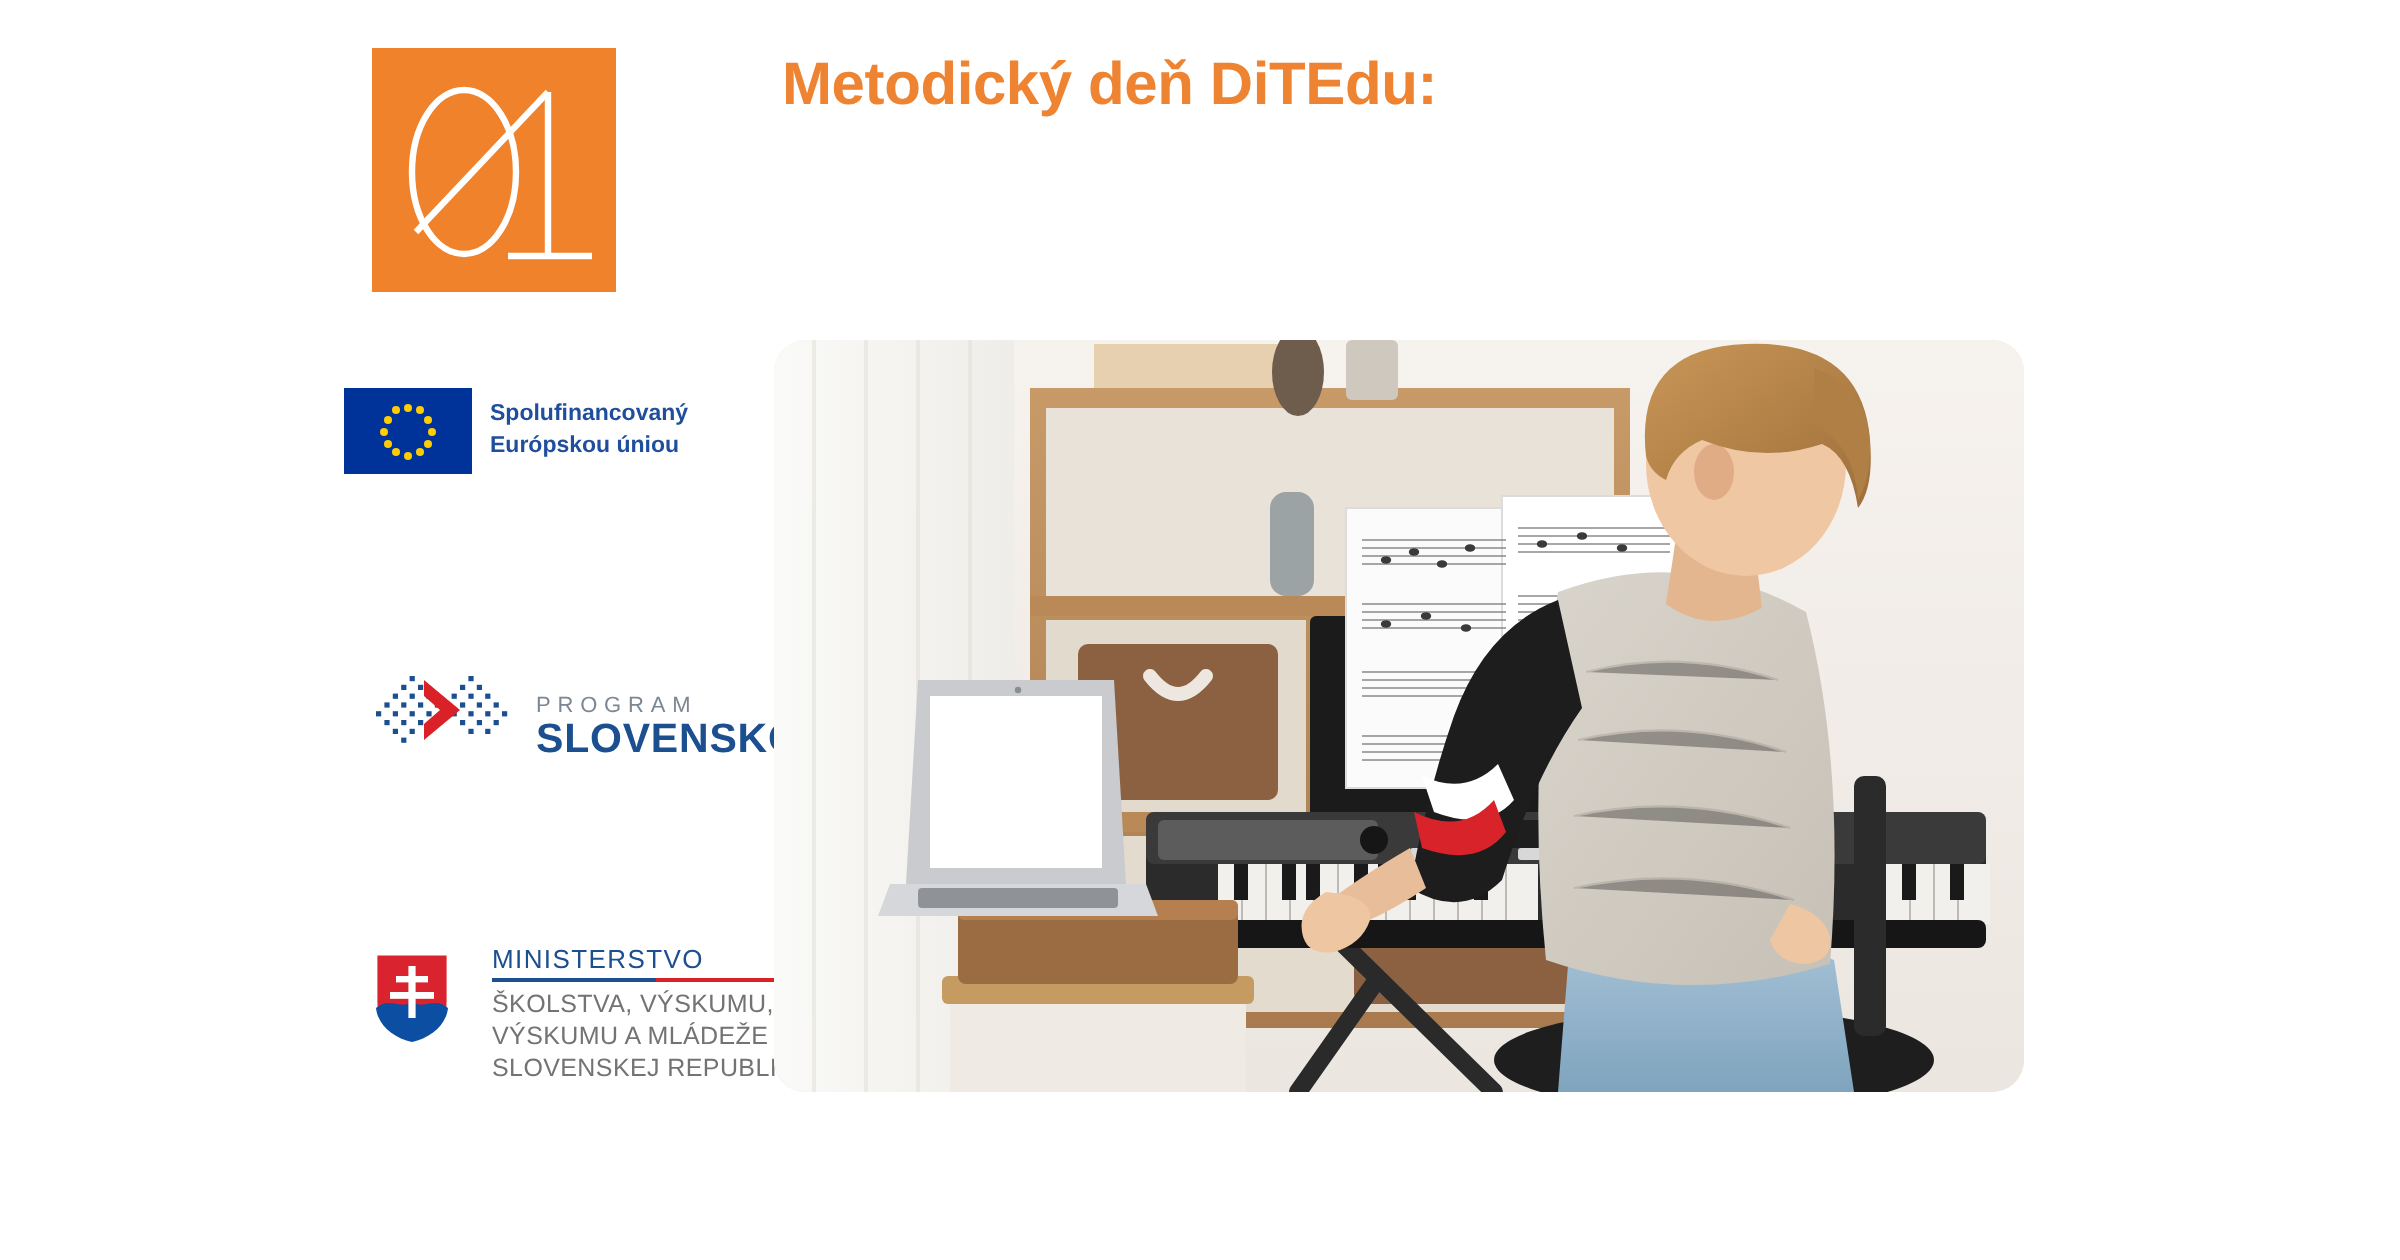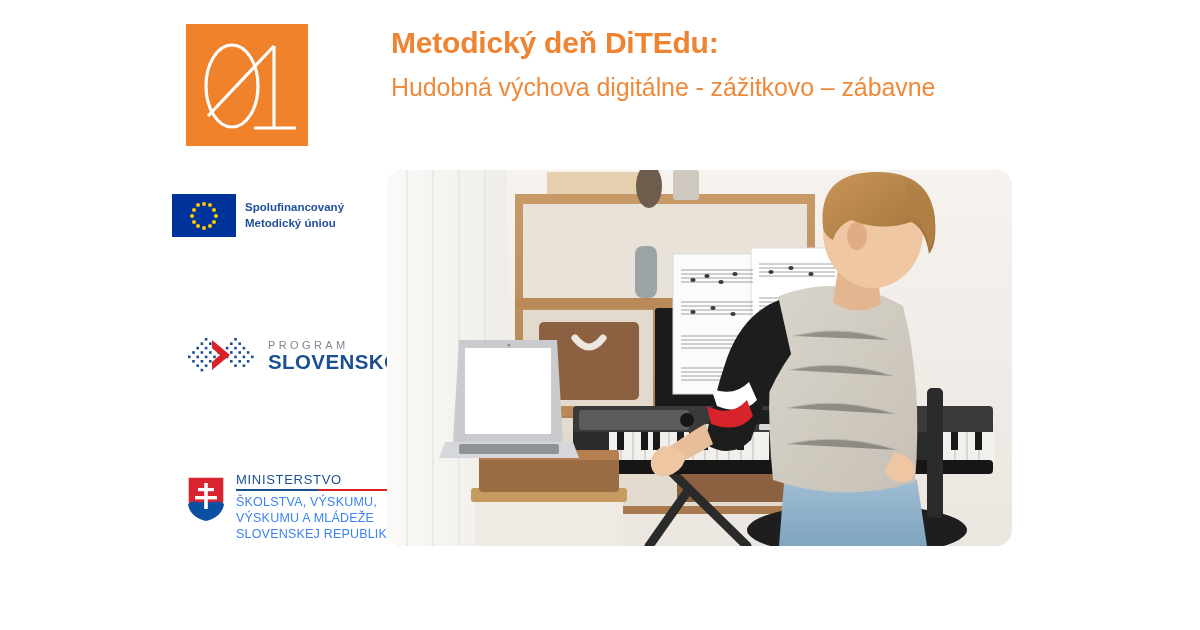--- a/index.html
+++ b/index.html
@@ -32,32 +32,32 @@
 
   
   .eu-logo { position: absolute; left: 172px; top: 194px; display: flex; align-items: center; gap: 9px; }
   .eu-flag { width: 64px; height: 43px; background: #003399; position: relative; flex: none; }
   .eu-flag .star {
     position: absolute; width: 4px; height: 4px; background: #FFCC00;
     border-radius: 50%; transform: translate(-50%,-50%);
   }
   .eu-text { font-size: 11.5px; font-weight: bold; color: #1F4E9C; line-height: 1.32; }
 
-  .ps-logo { position: absolute; left: 186px; top: 332px; display: flex; align-items: center; gap: 10px; }
+  .ps-logo { position: absolute; left: 186px; top: 332px; display: flex; align-items: flex-end; gap: 10px; }
   .ps-mark { width: 72px; height: 48px; flex: none; }
   .ps-text { line-height: 1; }
   .ps-word1 { font-size: 11px; color: #7C8794; letter-spacing: 3.4px; font-weight: 500; }
   .ps-word2 { font-size: 20.5px; color: #1B4F8F; font-weight: bold; letter-spacing: 0.4px; margin-top: 1px; }
 
-  .min-logo { position: absolute; left: 186px; top: 473px; display: flex; gap: 10px; }
+  .min-logo { position: absolute; left: 186px; top: 473px; display: flex; gap: 20px; }
   .min-shield { width: 40px; height: 47px; flex: none; margin-top: 2px; }
   .min-text { line-height: 1; }
   .min-l1 { font-size: 13px; color: #1B4F8F; letter-spacing: 0.7px; font-weight: 500; }
   .min-rule { width: 158px; height: 2.5px; margin: 2.5px 0 4px 0; background: linear-gradient(to right, #1B4F8F 0 52%, #DA2128 52% 100%); }
-  .min-l2 { font-size: 12.5px; color: #3b82f6; letter-spacing: 0.2px; font-weight: 500; line-height: 1.27; }
+  .min-l2 { font-size: 12.5px; color: #737373; letter-spacing: 0.2px; font-weight: 500; line-height: 1.27; }
 
   
   .photo {
     position: absolute; left: 387px; top: 170px;
     width: 625px; height: 376px;
     border-radius: 16px; overflow: hidden;
     background: #EDE7E2;
   }
   .photo svg { display: block; width: 100%; height: 100%; }
 
@@ -73,41 +73,40 @@
     <svg viewBox="0 0 122 122" xmlns="http://www.w3.org/2000/svg">
       <ellipse cx="46" cy="62" rx="26" ry="41" fill="none" stroke="#ffffff" stroke-width="3.2"></ellipse>
       <line x1="22" y1="92" x2="88" y2="22" stroke="#ffffff" stroke-width="3.2"></line>
       <line x1="88" y1="22" x2="88" y2="104" stroke="#ffffff" stroke-width="3.2"></line>
       <line x1="68" y1="104" x2="110" y2="104" stroke="#ffffff" stroke-width="3.2"></line>
     </svg>
   </div>
 
   <div class="title-block">
     <div class="title-main">Metodický deň DiTEdu:</div>
-    <div class="title-sub">Hudobná výchova digitálne - zážitkovo – zábavne</div>
   </div>
 
   <div class="eu-logo">
     <div class="eu-flag" id="eu-flag">
         <div class="star" style="left: 32px; top: 9.5px;"></div>
         <div class="star" style="left: 38px; top: 11.1077px;"></div>
         <div class="star" style="left: 42.3923px; top: 15.5px;"></div>
         <div class="star" style="left: 44px; top: 21.5px;"></div>
         <div class="star" style="left: 42.3923px; top: 27.5px;"></div>
         <div class="star" style="left: 38px; top: 31.8923px;"></div>
         <div class="star" style="left: 32px; top: 33.5px;"></div>
         <div class="star" style="left: 26px; top: 31.8923px;"></div>
         <div class="star" style="left: 21.6077px; top: 27.5px;"></div>
         <div class="star" style="left: 20px; top: 21.5px;"></div>
         <div class="star" style="left: 21.6077px; top: 15.5px;"></div>
         <div class="star" style="left: 26px; top: 11.1077px;"></div>
       </div>
     <div class="eu-text">
       <div>Spolufinancovaný</div>
-      <div>Metodický úniou</div>
+      <div>Európskou úniou</div>
     </div>
   </div>
 
   <div class="ps-logo">
     <svg class="ps-mark" viewBox="0 0 72 48" xmlns="http://www.w3.org/2000/svg">
       <g fill="#1B4F8F" id="ps-dots">
           <rect x="2" y="23.6" width="2.6" height="2.6"></rect>
           <rect x="6.2" y="19.200000000000003" width="2.6" height="2.6"></rect>
           <rect x="6.2" y="28" width="2.6" height="2.6"></rect>
           <rect x="10.4" y="14.8" width="2.6" height="2.6"></rect>

